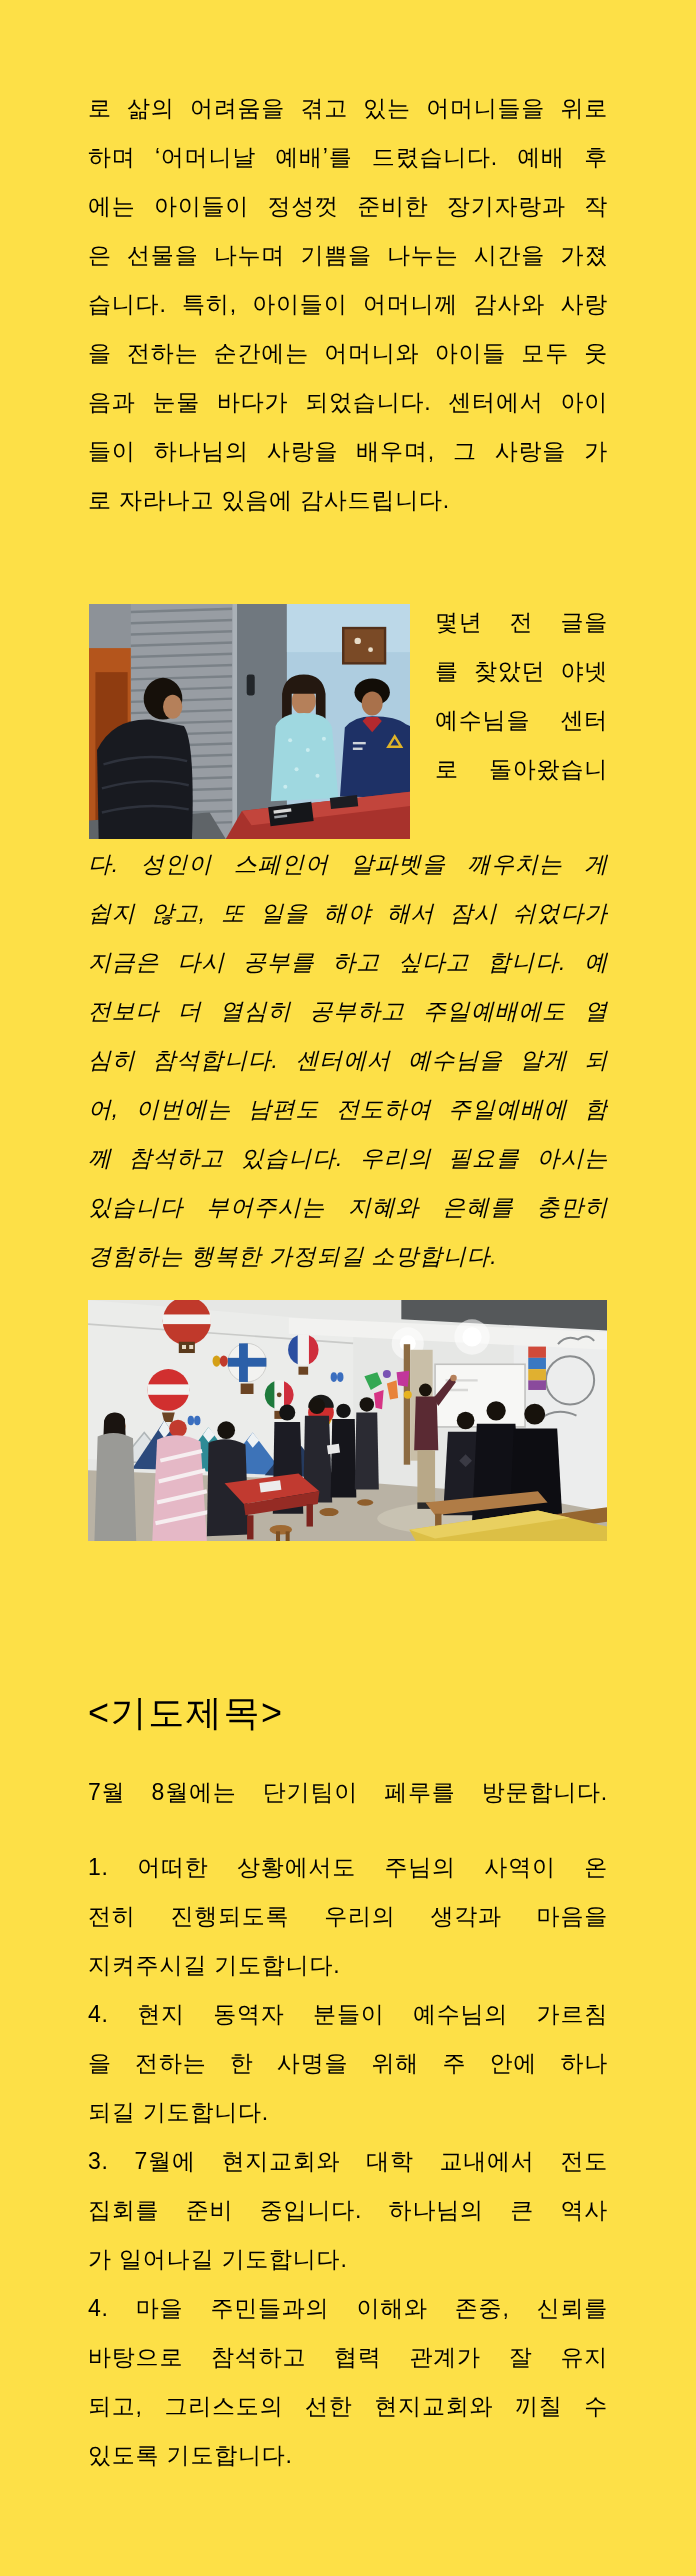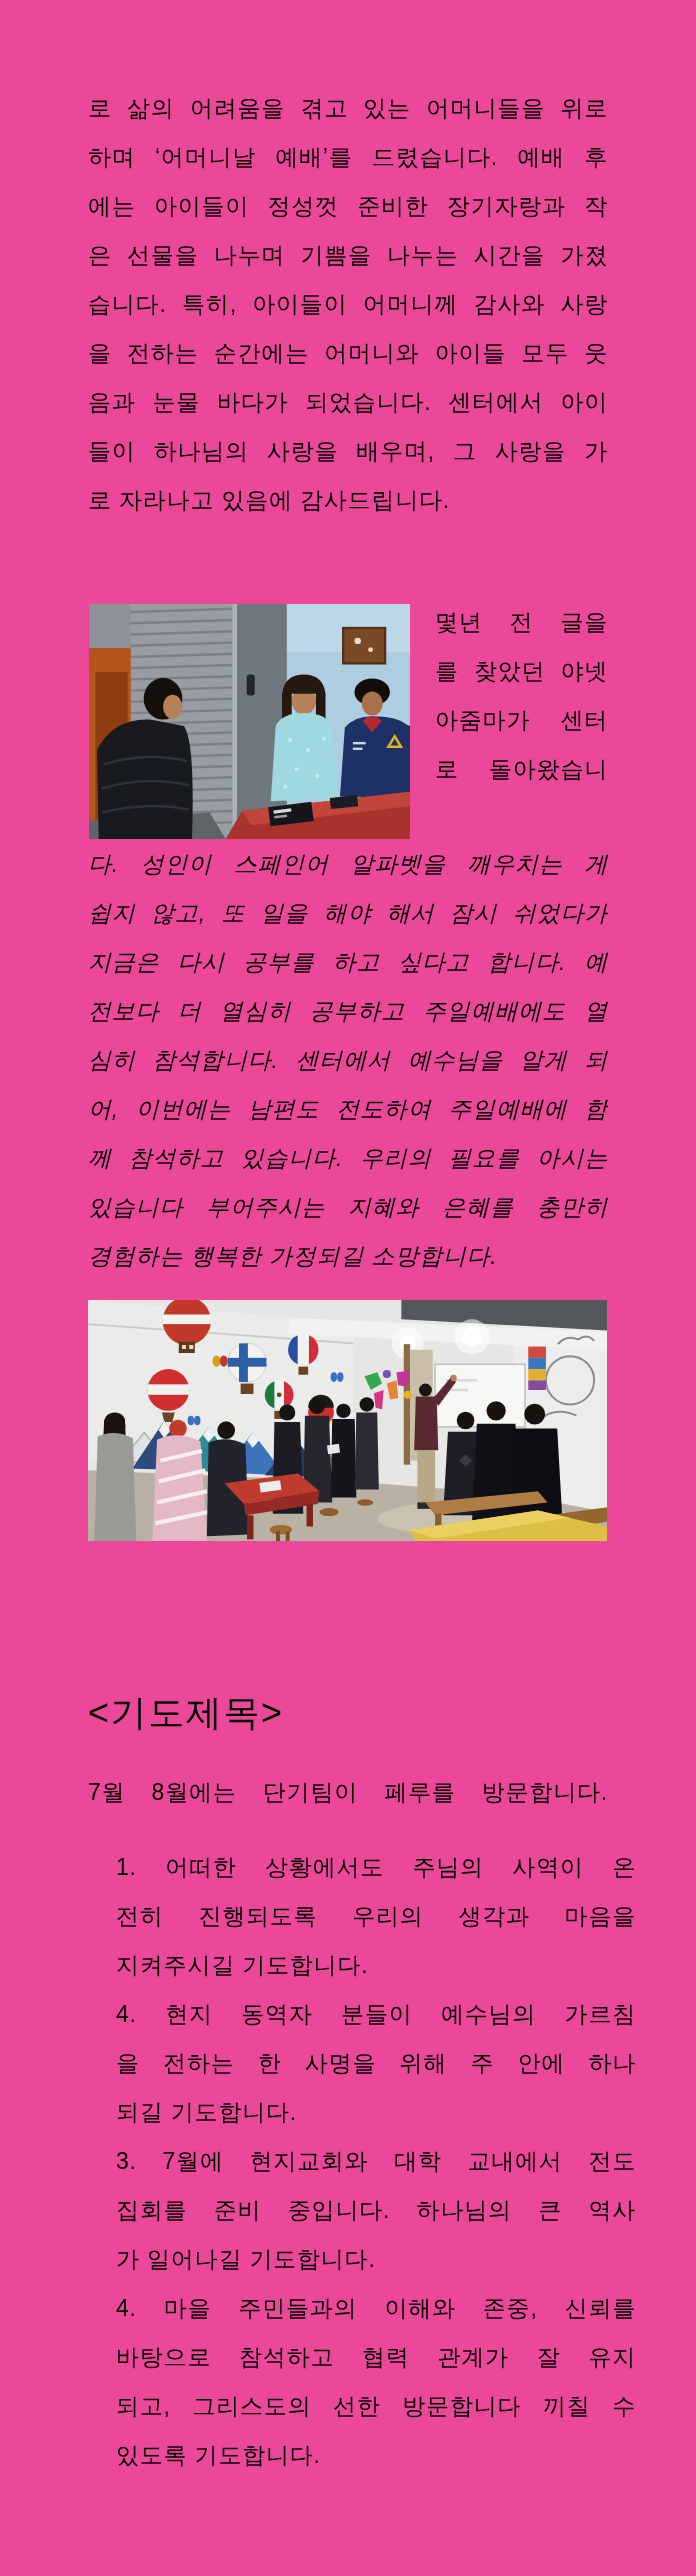--- a/index.html
+++ b/index.html
@@ -1,19 +1,19 @@
 <!DOCTYPE html>
 <html style="font-size:13px"><head>
 <meta charset="utf-8">
 <style>
   html,body{margin:0;padding:0;background:#ffffff;}
   .page{
     position:relative;
     width:697px;height:2576px;
-    background:#ec4899;
+    background:#fde047;
     font-family:"Liberation Sans","DejaVu Sans",sans-serif;
     color:#000;
     overflow:hidden;
   }
   .textblock{position:absolute;width:520px;left:88px;}
   .bline{
     height:49px;line-height:49px;
     font-size:23px;letter-spacing:0.8px;
     overflow:hidden;
     white-space:normal;
@@ -118,21 +118,21 @@
         <rect x="230" y="255" width="22" height="4" fill="#d8d8d8"></rect>
         <rect x="230" y="262" width="16" height="3" fill="#9aa0a6"></rect>
       </g>
       <rect x="300" y="240" width="34" height="14" transform="rotate(-6 317 247)" fill="#1c1d22"></rect>
     </svg>
   </div>
 
   <div id="wrapcol" class="textblock">
     <div class="bline jl">몇년 전 글을</div>
     <div class="bline jl">를 찾았던 야넷</div>
-    <div class="bline jl">아줌마가 센터</div>
+    <div class="bline jl">예수님을 센터</div>
     <div class="bline jl">로 돌아왔습니</div>
   </div>
 
   <div class="textblock" style="top:840px;font-style:italic;">
     <div class="bline jl">다. 성인이 스페인어 알파벳을 깨우치는 게</div>
     <div class="bline jl">쉽지 않고, 또 일을 해야 해서 잠시 쉬었다가</div>
     <div class="bline jl">지금은 다시 공부를 하고 싶다고 합니다. 예</div>
     <div class="bline jl">전보다 더 열심히 공부하고 주일예배에도 열</div>
     <div class="bline jl">심히 참석합니다. 센터에서 예수님을 알게 되</div>
     <div class="bline jl">어, 이번에는 남편도 전도하여 주일예배에 함</div>
@@ -283,30 +283,30 @@
       <polygon points="400,286 560,262 600,271 432,297" fill="#e9d060"></polygon>
     </svg>
   </div>
 
   <div class="heading">&lt;기도제목&gt;</div>
 
   <div class="textblock" style="top:1768px;">
     <div class="bline jl">7월 8월에는 단기팀이 페루를 방문합니다.</div>
   </div>
 
-  <div class="textblock" style="top:1843px;margin-left:28px;">
+  <div class="textblock" style="top:1843px;">
     <div class="bline jl">1. 어떠한 상황에서도 주님의 사역이 온</div>
     <div class="bline jl">전히 진행되도록 우리의 생각과 마음을</div>
     <div class="bline tl">지켜주시길 기도합니다.</div>
     <div class="bline jl">4. 현지 동역자 분들이 예수님의 가르침</div>
     <div class="bline jl">을 전하는 한 사명을 위해 주 안에 하나</div>
     <div class="bline tl">되길 기도합니다.</div>
     <div class="bline jl">3. 7월에 현지교회와 대학 교내에서 전도</div>
     <div class="bline jl">집회를 준비 중입니다. 하나님의 큰 역사</div>
     <div class="bline tl">가 일어나길 기도합니다.</div>
     <div class="bline jl">4. 마을 주민들과의 이해와 존중, 신뢰를</div>
     <div class="bline jl">바탕으로 참석하고 협력 관계가 잘 유지</div>
-    <div class="bline jl">되고, 그리스도의 선한 방문합니다 끼칠 수</div>
+    <div class="bline jl">되고, 그리스도의 선한 현지교회와 끼칠 수</div>
     <div class="bline tl">있도록 기도합니다.</div>
   </div>
 
 </div>
 
 
 </body></html>

